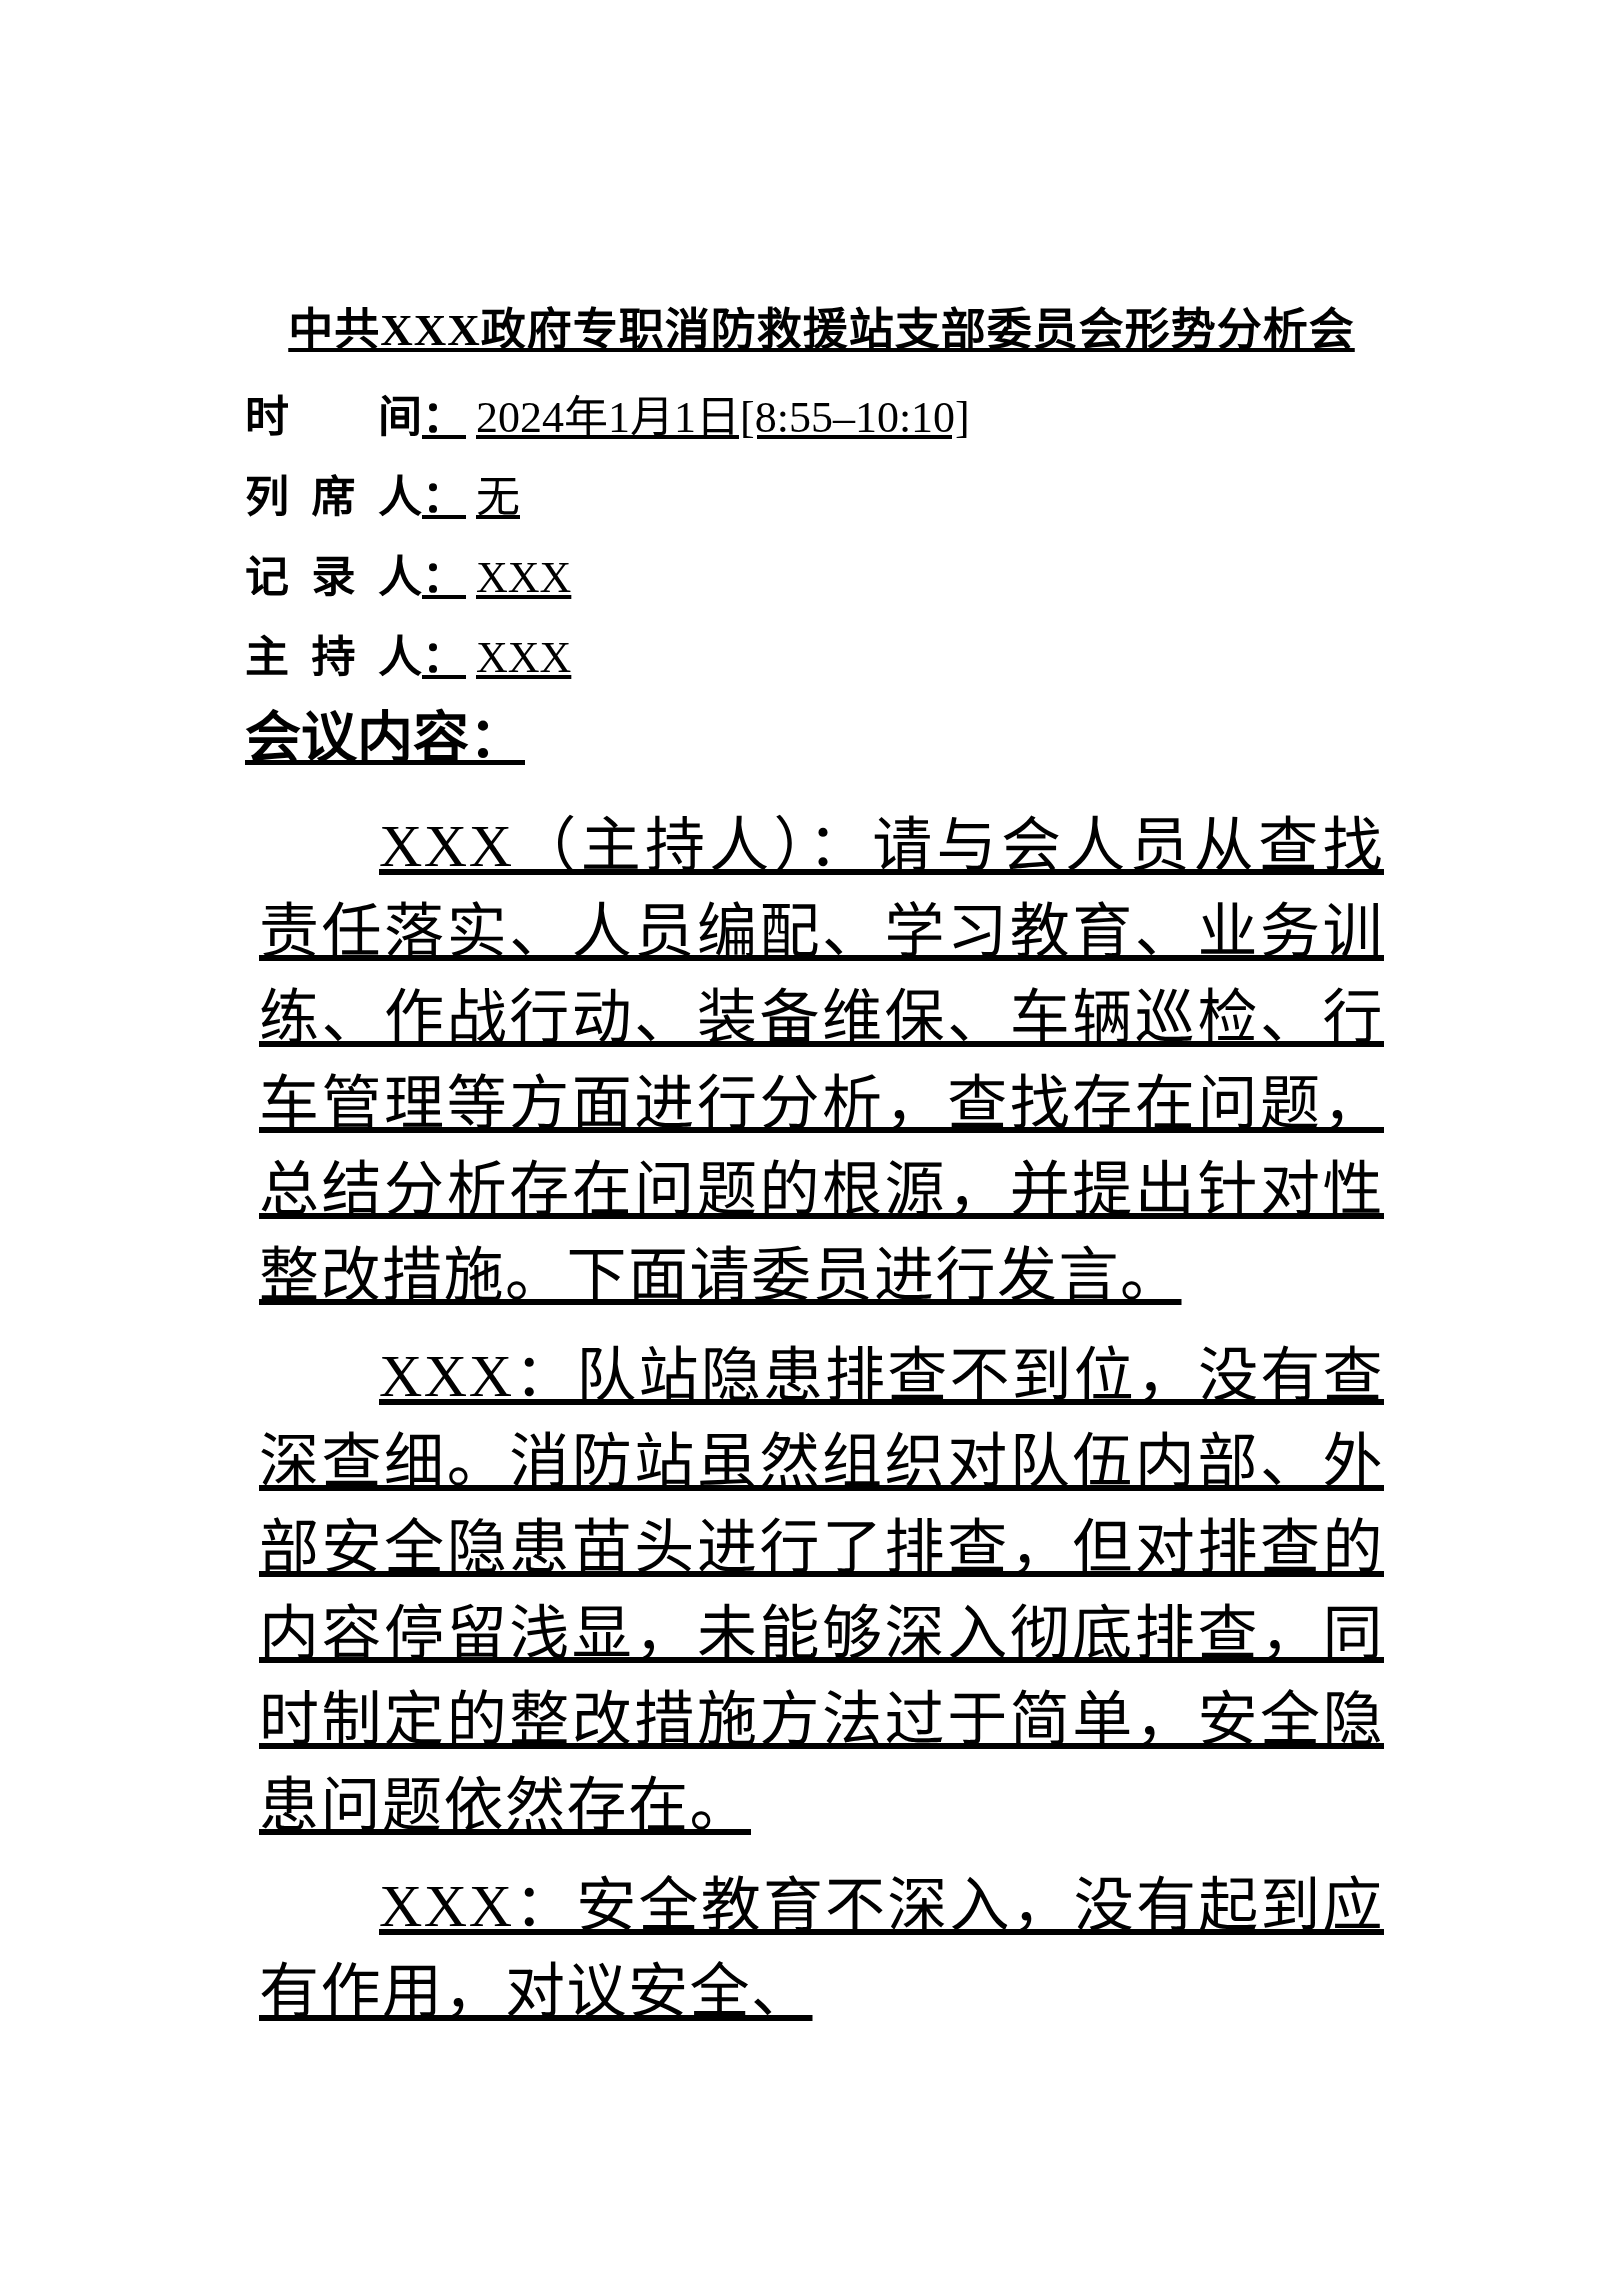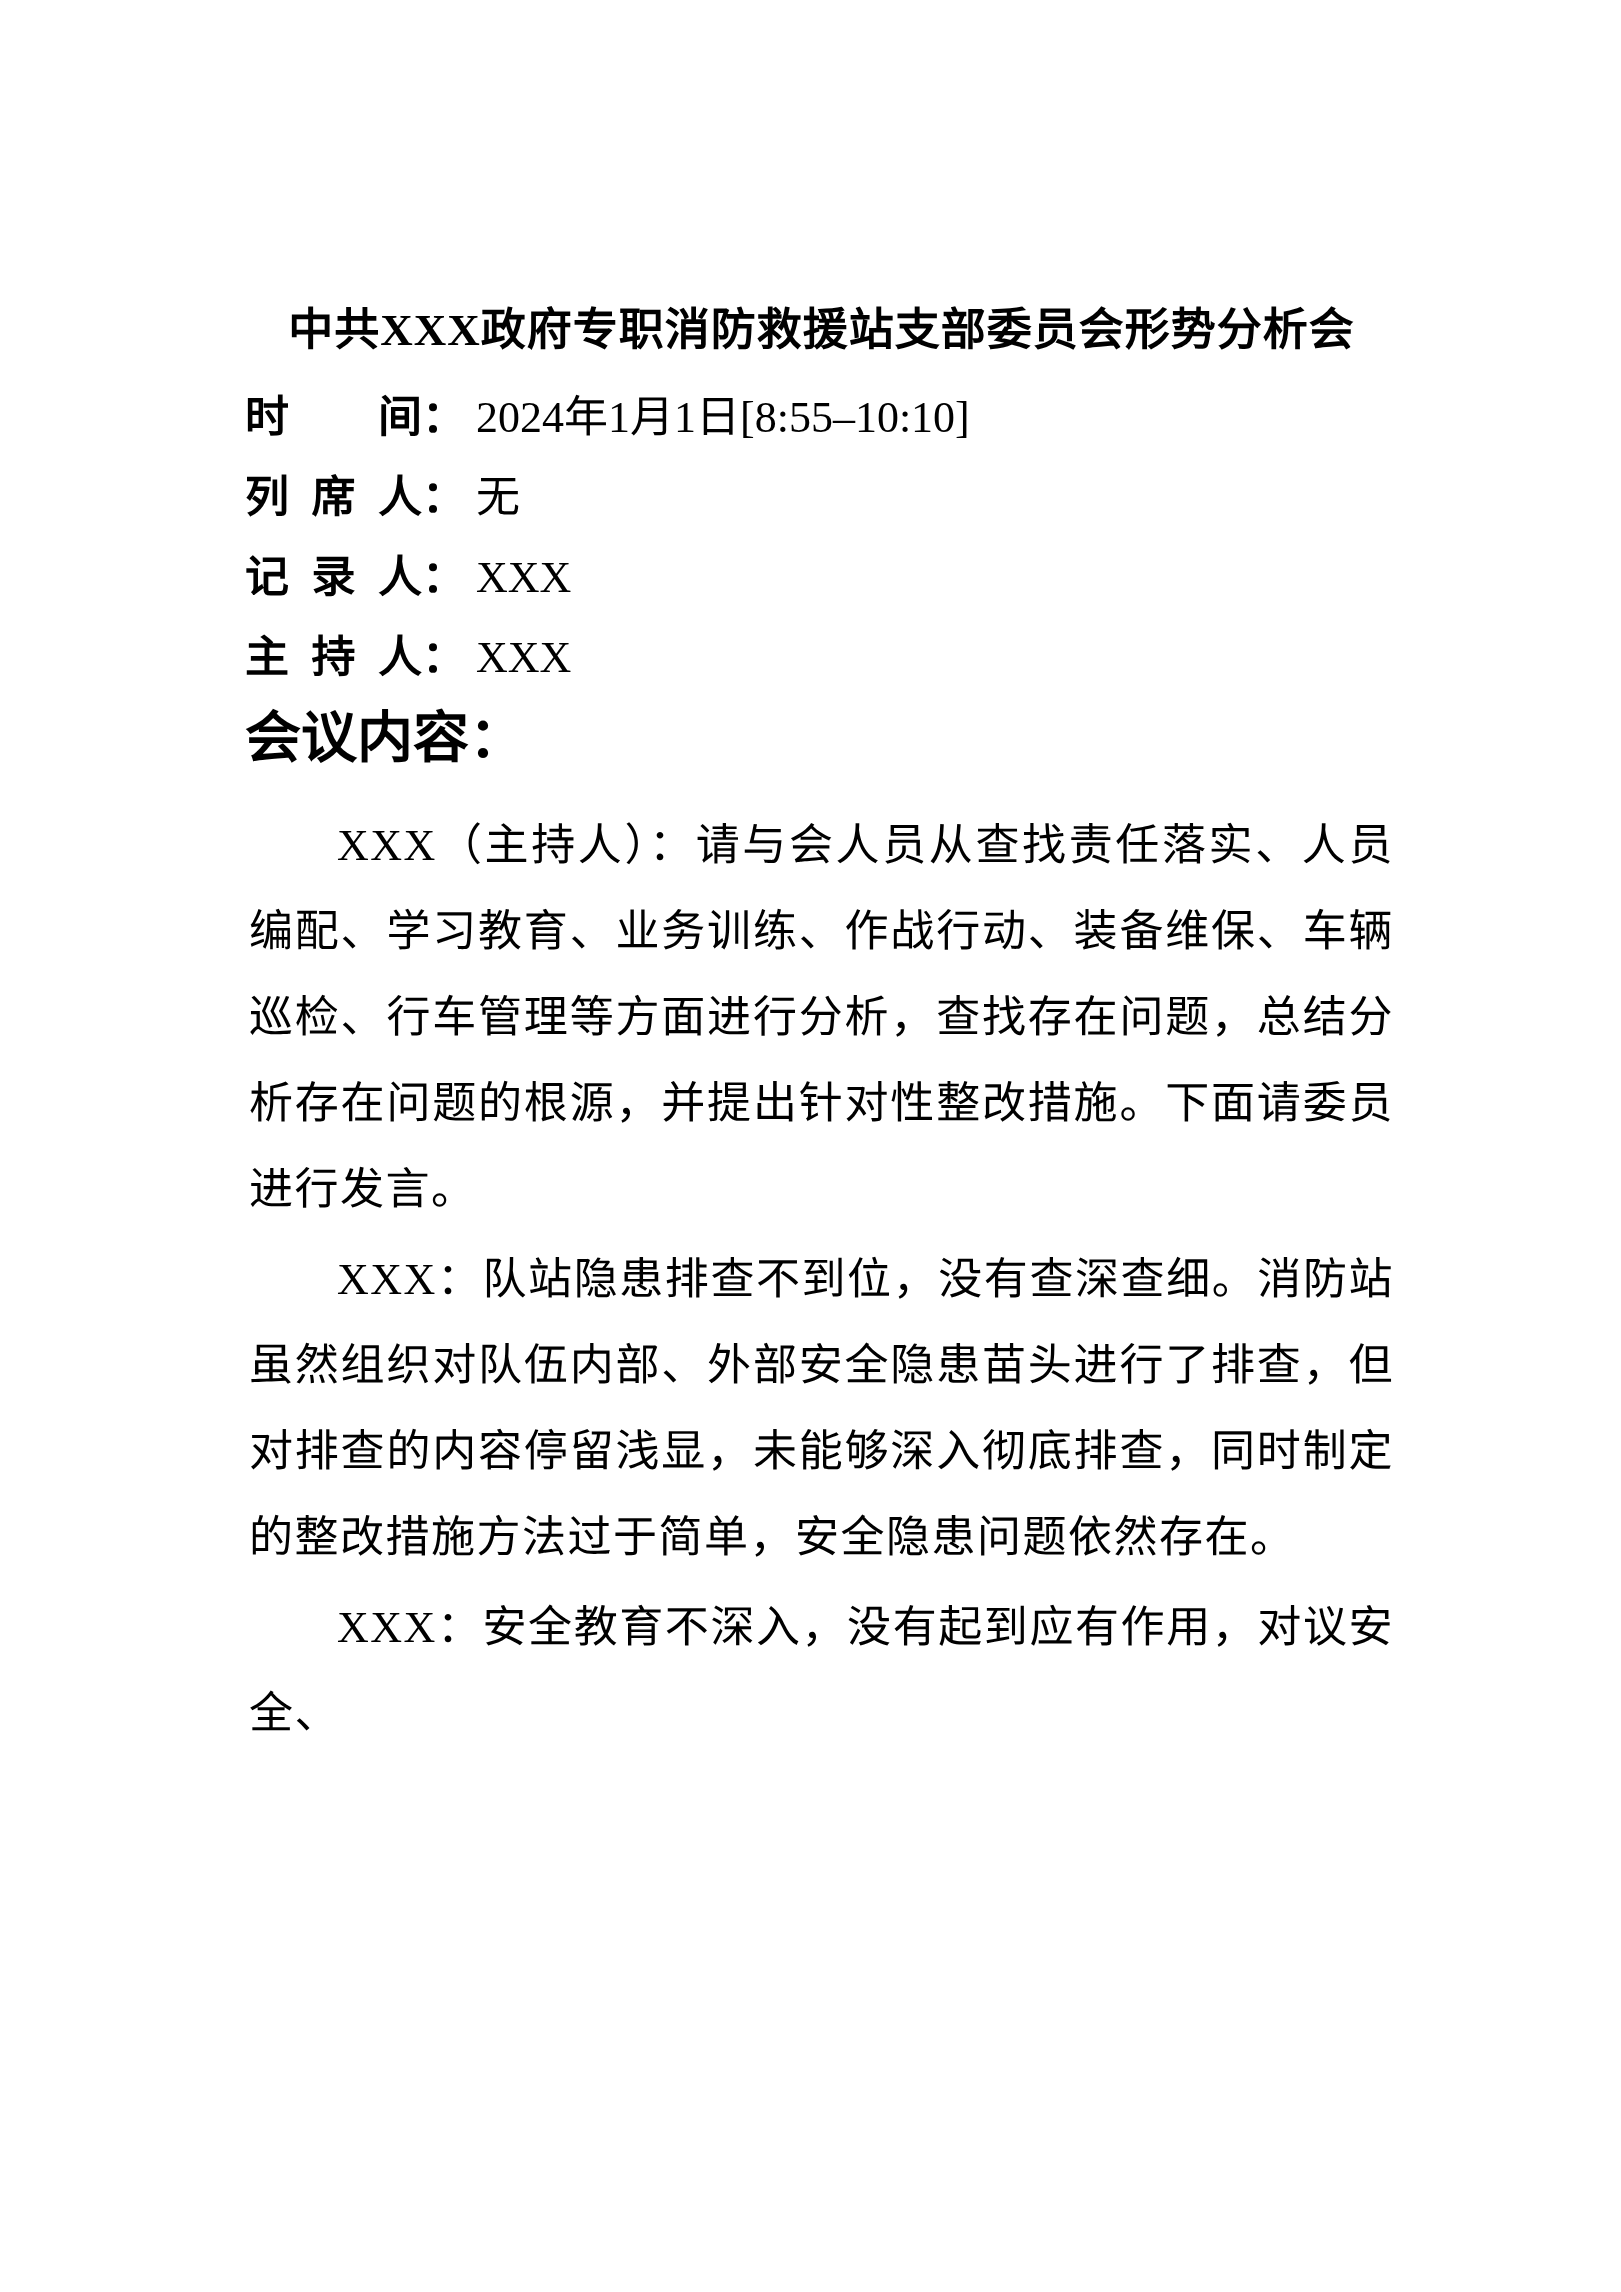--- a/index.html
+++ b/index.html
@@ -11,20 +11,21 @@
     position: relative;
     box-sizing: border-box;
     width: 1621px;
     height: 2293px;
     margin: 0 auto;
     padding: 292px 223px 0 245px;
     background: #ffffff;
     color: #000000;
     font-family: "Liberation Serif", "DejaVu Serif", serif;
     overflow: hidden;
+    text-decoration: underline;
   }
   .doc-title {
     font-size: 45px;
     font-weight: 700;
     line-height: 76px;
     letter-spacing: 1px;
     text-align: center;
     margin: 0 0 9.8px 0;
   }
   .meta-section { margin: 0; }
@@ -51,22 +52,22 @@
   }
   .content-heading {
     font-size: 56px;
     line-height: 80px;
     font-weight: 700;
   }
   .body-section {
     margin-top: 25.5px;
   }
   .body-section p {
-    margin: 4px;
-    font-size: 44px;
+    margin: 14px;
+    font-size: 60px;
     line-height: 86px;
     letter-spacing: 1.5px;
     text-align: justify;
     text-indent: 2em;
   }
 </style>
 </head>
 <body>
 
 <div class="page">

